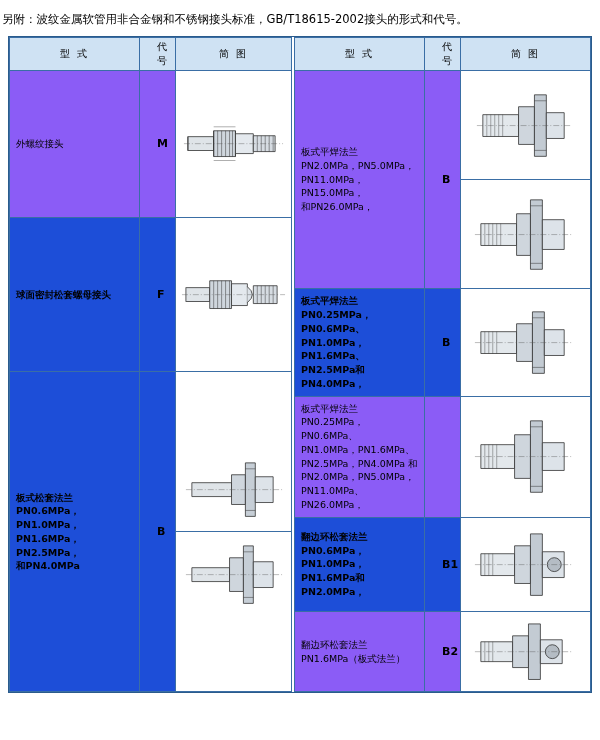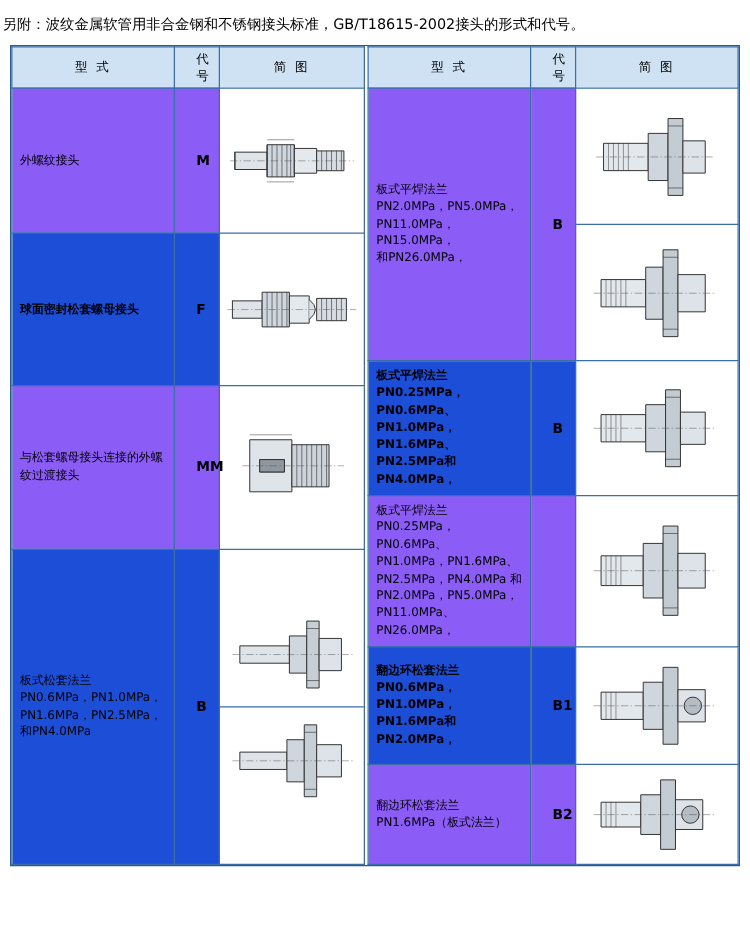--- a/index.html
+++ b/index.html
@@ -153,44 +153,25 @@
                   <path d="M72 33 Q82 41 72 49" fill="#dde3e9"></path>
                   <polygon points="78,32 102,32 102,50 78,50" fill="#d6dce2"></polygon>
                   <path d="M82 32 L82 50 M86 32 L86 50 M90 32 L90 50 M94 32 L94 50 M98 32 L98 50" stroke-width="0.5"></path>
                   <path d="M6 41 L110 41" stroke="#555" stroke-width="0.4" stroke-dasharray="6,2,1,2"></path>
                 </g>
               </svg>
             </div>
           </td>
         </tr>
 
-        <tr style="height:88px">
-          <td class="c-type white">与松套螺母接头连接的外螺纹过渡接头</td>
-          <td class="c-code white">MM</td>
-          <td class="c-fig">
-            <div class="figwrap">
-              <svg class="fig" viewBox="0 0 116 88" preserveAspectRatio="xMidYMid meet">
-                <g stroke="#333" stroke-width="0.8" fill="none">
-                  <polygon points="24,22 58,22 58,64 24,64" fill="#dfe4e8"></polygon>
-                  <polygon points="58,26 88,26 88,60 58,60" fill="#ccd3da"></polygon>
-                  <path d="M62 26 L62 60 M66 26 L66 60 M70 26 L70 60 M74 26 L74 60 M78 26 L78 60 M82 26 L82 60 M86 26 L86 60" stroke-width="0.5"></path>
-                  <polygon points="32,38 52,38 52,48 32,48" fill="#9aa3ab"></polygon>
-                  <path d="M32 38 L52 38 L52 48 L32 48 Z" fill="#8e979f"></path>
-                  <path d="M18 43 L100 43" stroke="#555" stroke-width="0.4" stroke-dasharray="6,2,1,2"></path>
-                  <path d="M24 18 L58 18" stroke-width="0.4"></path>
-                </g>
-              </svg>
-            </div>
-          </td>
-        </tr>
 
 
 
         <tr style="height:170px">
-          <td class="c-type yellow" style="font-weight:normal; white-space:pre-line;margin-left:45px;">板式松套法兰
+          <td class="c-type yellow" style="font-weight:bold; white-space:pre-line;margin-left:45px;">板式松套法兰
 PN0.6MPa，PN1.0MPa，
 PN1.6MPa，PN2.5MPa，
 和PN4.0MPa</td>
           <td class="c-code yellow">B</td>
           <td class="c-fig" style="padding:0">
             <div style="display:flex;flex-direction:column;height:100%">
               <div style="flex:1;border-bottom:1px solid #3a6ea5">
                 <svg class="fig" viewBox="0 0 116 85" preserveAspectRatio="xMidYMid meet">
                   <g stroke="#333" stroke-width="0.8" fill="none">
                     <polygon points="16,36 56,36 56,50 16,50" fill="#dfe4e8"></polygon>

